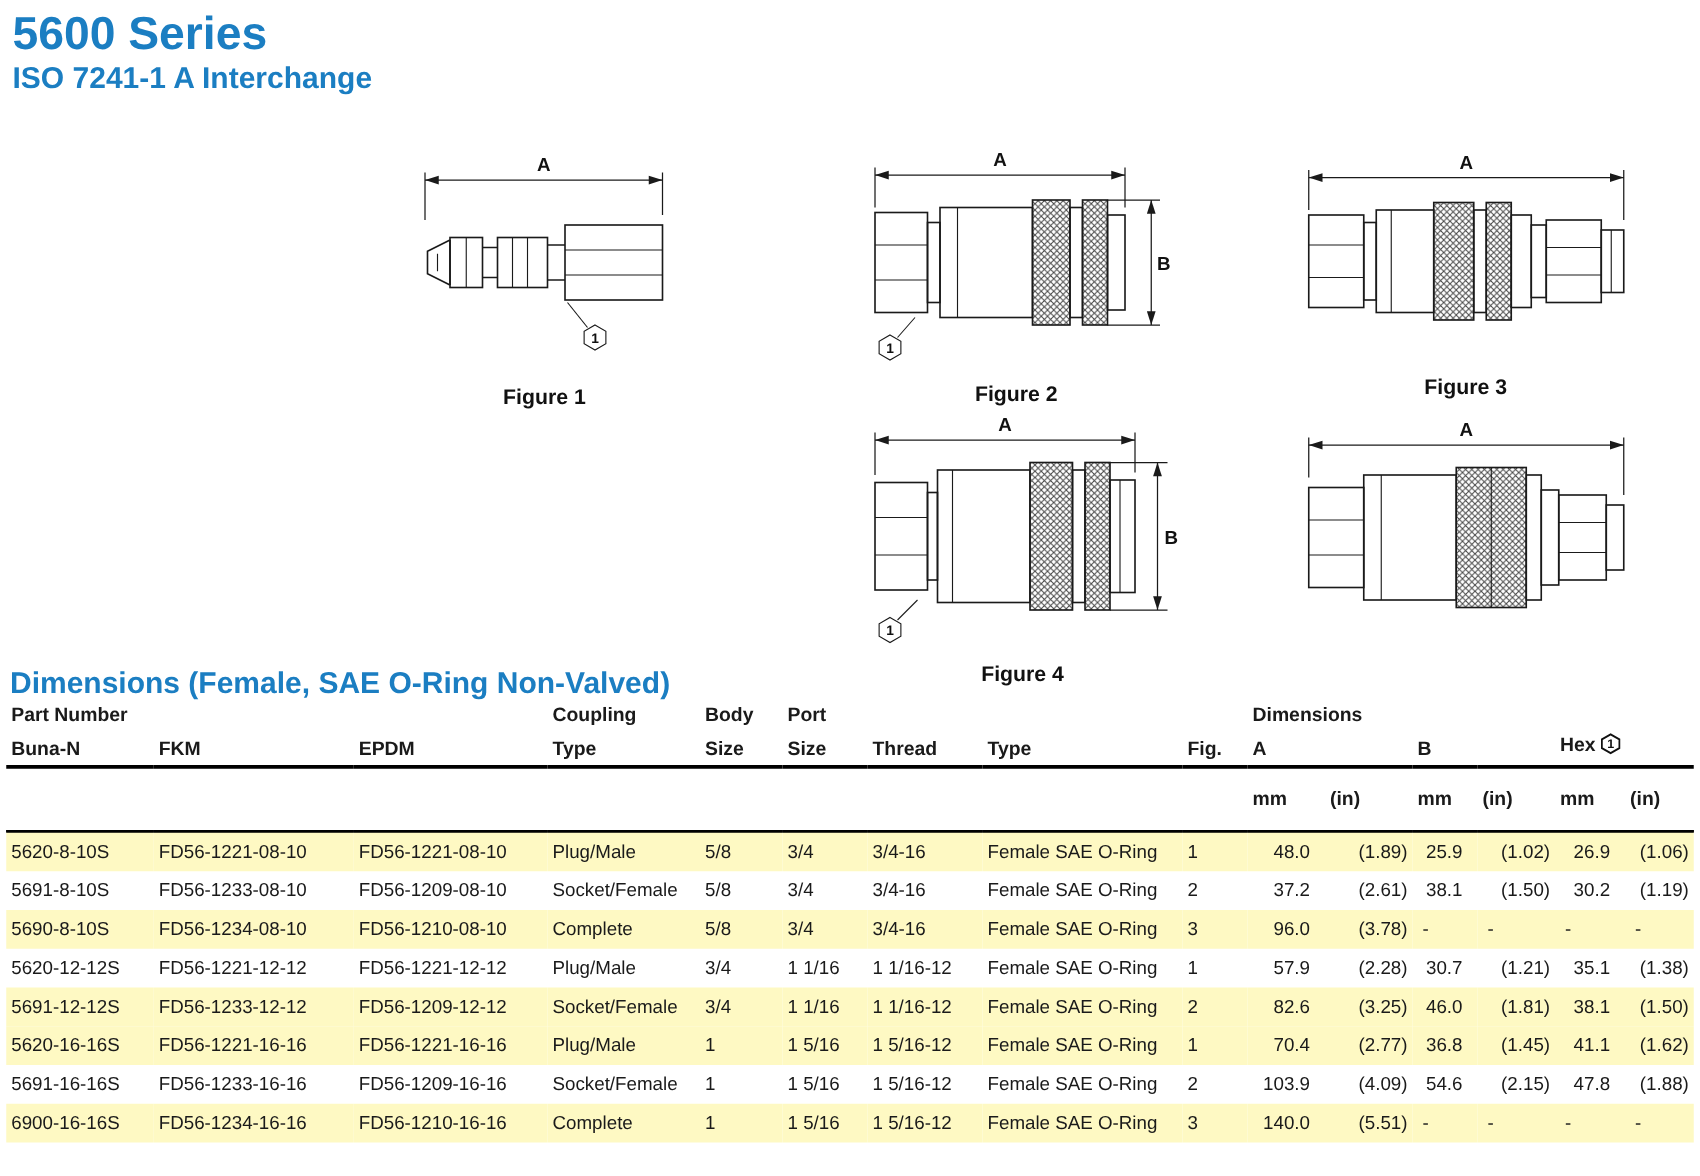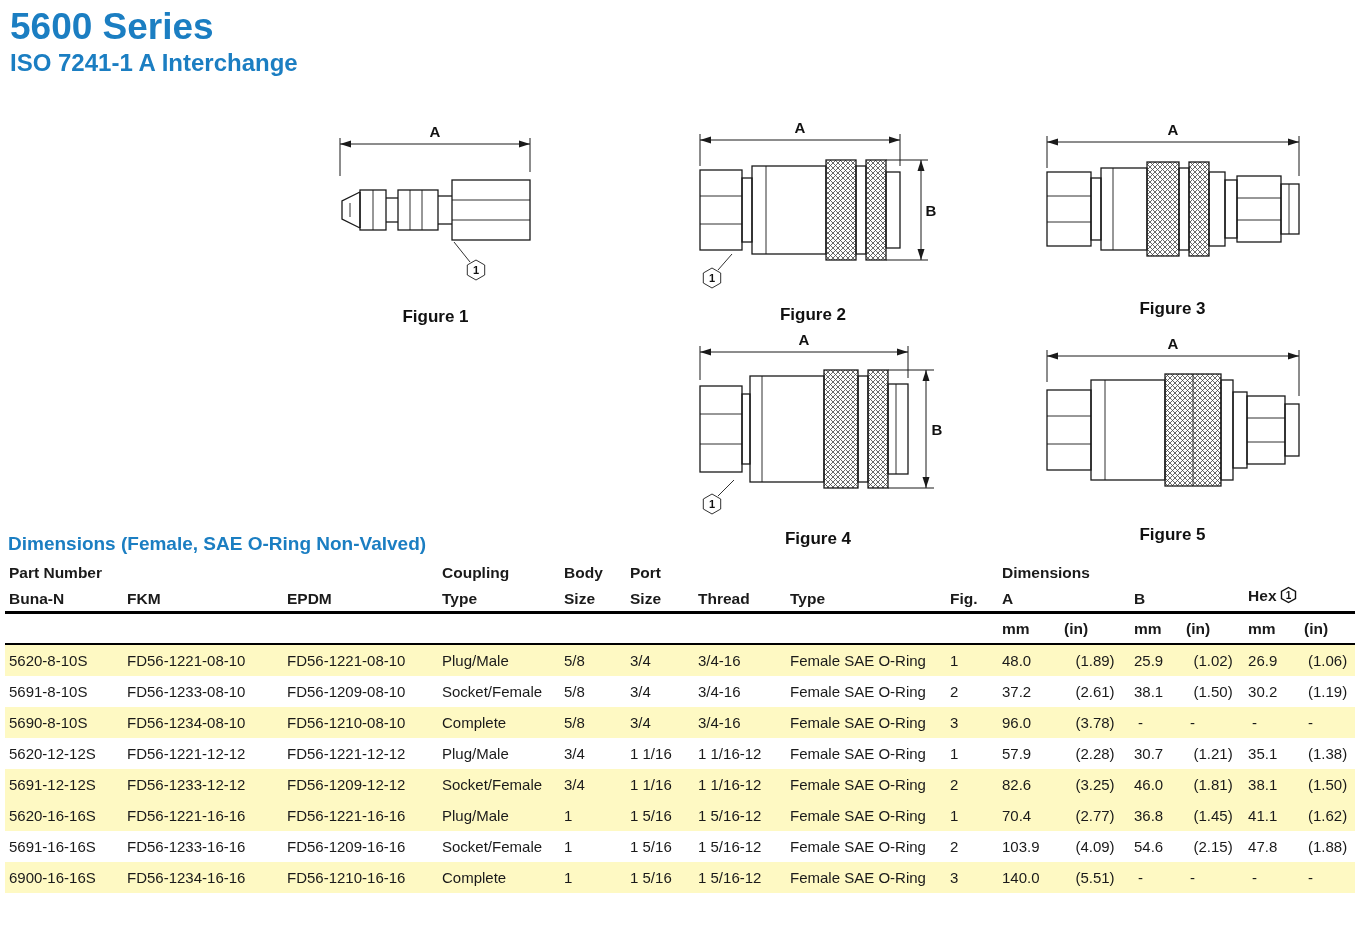--- a/index.html
+++ b/index.html
@@ -18,29 +18,29 @@
   .figure { position:absolute; text-align:center; }
   .figure .caption { font-weight:bold; font-size:17px; color:#111; margin-top:8px; }
 
   svg .ln   { stroke:#1a1a1a; stroke-width:1.3; fill:none; }
   svg .thin { stroke:#1a1a1a; stroke-width:0.9; fill:none; }
   svg .dim  { stroke:#1a1a1a; stroke-width:1; fill:none; }
   svg .arrow{ fill:#1a1a1a; stroke:none; }
   svg .dimlabel { font:bold 15px "Liberation Sans", sans-serif; fill:#111; text-anchor:middle; }
   svg .callout-num { font:bold 11px "Liberation Sans", sans-serif; fill:#111; text-anchor:middle; }
 
-  .section-title { position:absolute; left:8px; top:533px; color:#1b7ec2; font-size:19px; font-weight:bold; }
+  .section-title { position:absolute; left:8px; top:533px; color:#1b7ec2; font-size:24px; font-weight:bold; }
 
   table.dims { position:absolute; left:5px; top:561px; width:1350px; border-collapse:collapse; table-layout:fixed; font-size:15px; }
   table.dims th { font-weight:bold; text-align:left; vertical-align:bottom; padding:2px 4px; font-size:15.5px; line-height:1.25; }
-  table.dims thead tr.mmrow th { border-top:3px solid #000; border-bottom:2px solid #000; padding:5px 4px; }
+  table.dims thead tr.mmrow th { border-top:3px solid #000; border-bottom:2px solid #000; padding:15px 4px; }
   table.dims td { padding:7px 4px; vertical-align:middle; }
   table.dims tbody tr.shaded { background:#fef9c3; }
-  .c-num { padding-right:12px !important; }
-  .c-in  { text-align:center; }
+  .c-num { text-align:right; padding-right:12px !important; }
+  .c-in  { text-align:right; }
   .h-mm  { text-align:right; padding-right:12px !important; }
   .h-in  { text-align:left; }
   td.dash { text-align:left; padding-left:8px !important; }
   .hexnum { display:inline-block; vertical-align:-3px; margin-left:3px; }
 </style>
 </head>
 <body>
 
 <div class="page-title">
   <div class="t1">5600 Series</div>
@@ -233,21 +233,20 @@
       <rect x="130" y="46" width="56" height="112" fill="url(#kn5)" stroke="#1a1a1a" stroke-width="1.3"></rect>
       <line class="thin" x1="158" y1="46" x2="158" y2="158"></line>
       <rect class="ln" x="186" y="52" width="12" height="100"></rect>
       <rect class="ln" x="198" y="64" width="14" height="76"></rect>
       <rect class="ln" x="212" y="68" width="38" height="68"></rect>
       <line class="thin" x1="212" y1="90" x2="250" y2="90"></line>
       <line class="thin" x1="212" y1="114" x2="250" y2="114"></line>
       <rect class="ln" x="250" y="76" width="14" height="52"></rect>
     </g>
   </svg>
-  <div class="caption">Figure 5</div>
 </div>
 
 <div class="section-title">Dimensions (Female, SAE O-Ring Non-Valved)</div>
 
 <table class="dims">
   <colgroup>
     <col style="width:118px">
       <col style="width:160px">
       <col style="width:155px">
     <col style="width:122px">

